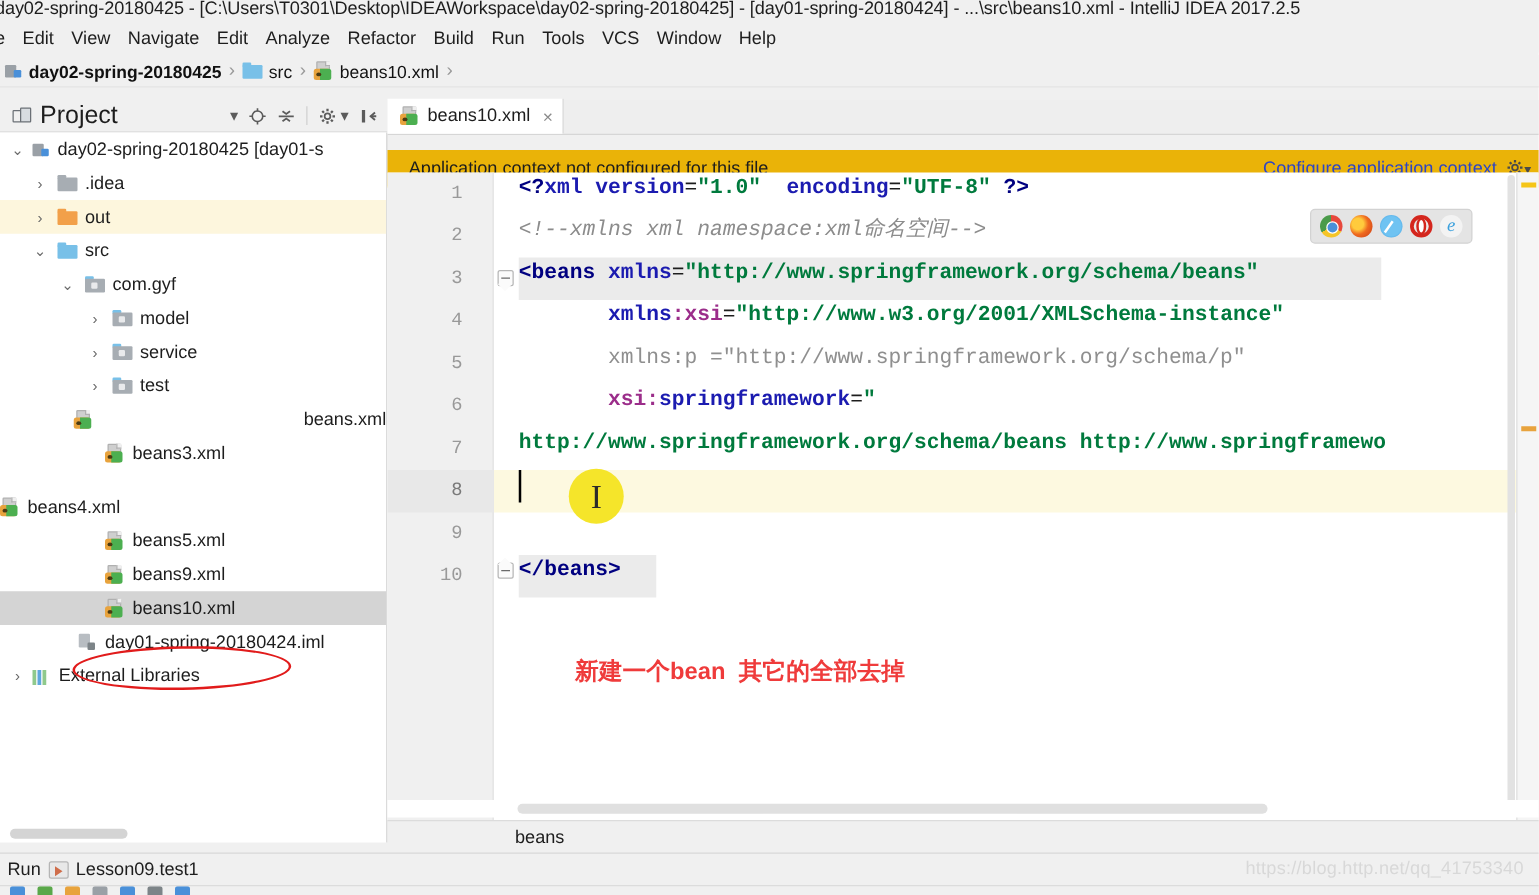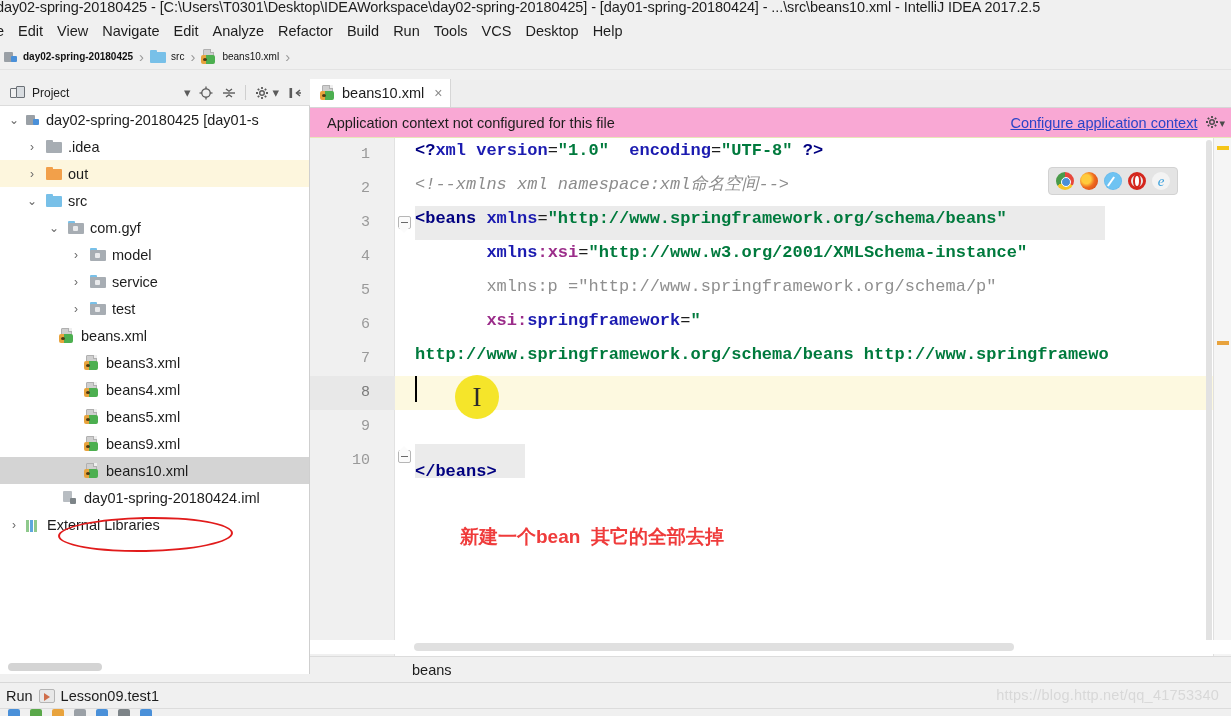--- a/index.html
+++ b/index.html
@@ -49,21 +49,21 @@
   .navbar {
     position: absolute; left: 0; top: 44px; width: 1231px; height: 26px;
     background: #f0f0f0;
     display: flex; align-items: center;
     padding-left: 2px;
     overflow: hidden;
     border-bottom: 1px solid #e3e3e3;
   }
   .crumb {
     display: flex; align-items: center; gap: 5px;
-    font-size: 10px; color: #111;
+    font-size: 14px; color: #111;
     padding: 1px 2px;
     white-space: nowrap;
   }
   .crumb.bold { font-weight: bold; }
   .crumb-sep { color: #9a9a9a; font-size: 15px; padding: 0 4px; }
 
   
   .ico { display: inline-block; position: relative; flex: none; }
   .ico-module { width: 14px; height: 13px; }
   .ico-module .a { position:absolute; left:0; top:2px; width:9px; height:10px; background:#9aa0a6; border-radius:1px;}
@@ -90,21 +90,21 @@
   .ico-lib i:nth-child(2){height:12px;background:#5fa7dd;}
   .ico-lib i:nth-child(3){height:12px;background:#8fc98c;}
 
   
   .panel-header {
     position: absolute; left: 0; top: 80px; width: 310px; height: 26px;
     background: #f0f0f0;
     display: flex; align-items: center;
     border-bottom: 1px solid #dcdcdc;
   }
-  .panel-title { display:flex; align-items:center; gap:6px; padding-left: 10px; font-size: 12px; color:#1d1d1d;}
+  .panel-title { display:flex; align-items:center; gap:6px; padding-left: 10px; font-size: 20px; color:#1d1d1d;}
   .ico-project { width: 16px; height: 14px; position: relative;}
   .ico-project .p1 { position:absolute; left:0; top:2px; width:7px; height:10px; border:1.5px solid #6b7076; border-radius:1px;}
   .ico-project .p2 { position:absolute; left:6px; top:0px; width:9px; height:12px; border:1.5px solid #6b7076; background:#d8dce0; border-radius:1px;}
   .panel-tools { margin-left: auto; display:flex; align-items:center; gap:9px; padding-right: 8px;}
   .tool-btn { color:#5b5b5b; font-size: 13px; cursor:pointer; line-height:1; display:flex; align-items:center;}
   .vsep { width:1px; height:15px; background:#cfcfcf; }
 
   
   .tree {
     position: absolute; left: 0; top: 106px; width: 310px; height: 554px;
@@ -147,22 +147,22 @@
   .etab {
     height: 28px; display: flex; align-items: center; gap: 6px;
     padding: 0 8px 0 10px; background:#ffffff;
     border-right: 1px solid #d6d6d6;
     font-size: 14.5px; color:#1d1d1d;
   }
   .etab .x { color:#8a8a8a; font-size:14px; margin-left:4px; cursor:pointer;}
 
   
   .banner {
-    position: absolute; left: 310px; top: 108px; width: 921px; height: 30px;
-    background: #f9a8d4; border-bottom: 1px solid #e8e6b8;
+    position: absolute; left: 310px; top: 120px; width: 921px; height: 30px;
+    background: #eab308; border-bottom: 1px solid #e8e6b8;
     display: flex; align-items: center;
     font-size: 14.5px; color: #1d1d1d;
     padding-left: 17px;
   }
   .banner .link {
     margin-left: auto; color: #2b44c7; text-decoration: underline; cursor: pointer;
     font-size: 14.5px;
   }
   .banner .gear { margin-left: 8px; margin-right: 6px; color:#4a4a4a; font-size:13px; }
 
@@ -320,21 +320,21 @@
     <div class="menu-item">Edit</div>
     <div class="menu-item">View</div>
     <div class="menu-item">Navigate</div>
     <div class="menu-item">Edit</div>
     <div class="menu-item">Analyze</div>
     <div class="menu-item">Refactor</div>
     <div class="menu-item">Build</div>
     <div class="menu-item">Run</div>
     <div class="menu-item">Tools</div>
     <div class="menu-item">VCS</div>
-    <div class="menu-item">Desktop</div>
+    <div class="menu-item">Window</div>
     <div class="menu-item">Help</div>
   </div>
 
   <div class="navbar">
     <div class="crumb bold">
       <span class="ico ico-module">
           <span class="a"></span>
           <span class="b"></span>
         </span>
       <span>day02-spring-20180425</span>
@@ -485,21 +485,21 @@
     <div class="tnode" style="padding-left:68px;">
       <span class="arrow">›</span>
       <span class="ico ico-folder pkg" style="margin-left:6px;">
           <span class="tab"></span>
           <span class="bd"></span>
           <span class="dot"></span>
         </span>
       <span class="lbl">test</span>
     </div>
 
-    <div class="tnode" style="padding-left:59px;">
+    <div class="tnode" style="padding-left:59px;justify-content:space-between;">
       <span class="ico ico-xml">
           <span class="page"></span>
           <span class="corner"></span>
           <span class="badge"></span>
           <span class="badge2"></span>
           <span class="eye"></span>
         </span>
       <span class="lbl">beans.xml</span>
     </div>
 
@@ -507,21 +507,21 @@
       <span class="ico ico-xml">
           <span class="page"></span>
           <span class="corner"></span>
           <span class="badge"></span>
           <span class="badge2"></span>
           <span class="eye"></span>
         </span>
       <span class="lbl">beans3.xml</span>
     </div>
 
-    <div class="tnode" style="padding-left:84px;">
+    <div class="tnode" style="margin-top:16px;">
       <span class="ico ico-xml">
           <span class="page"></span>
           <span class="corner"></span>
           <span class="badge"></span>
           <span class="badge2"></span>
           <span class="eye"></span>
         </span>
       <span class="lbl">beans4.xml</span>
     </div>
 
@@ -664,21 +664,21 @@
       <div class="cline tok-gray" style="top:132px;">       xmlns:p ="http://www.springframework.org/schema/p"</div>
 
       <div class="cline" style="top:166px;">       <span class="tok-ns">xsi</span><span class="tok-ns">:</span><span class="tok-attr">springframework</span><span class="tok-eq">=</span><span class="tok-val">"</span></div>
 
       <div class="cline tok-val" style="top:200px;">http://www.springframework.org/schema/beans http://www.springframewo</div>
 
       <div class="cline" style="top:234px;"><span class="caret"></span></div>
 
       <div class="cline" style="top:268px;"></div>
 
-      <div class="cline" style="top:317px;"><span class="tok-tag">&lt;/beans&gt;</span></div>
+      <div class="cline" style="top:302px;"><span class="tok-tag">&lt;/beans&gt;</span></div>
     </div>
   </div>
 
   <div class="browserbar">
     <span class="bico bico-chrome"></span>
     <span class="bico bico-ff"></span>
     <span class="bico bico-safari"></span>
     <span class="bico bico-opera"></span>
     <span class="bico bico-ie"></span>
   </div>

